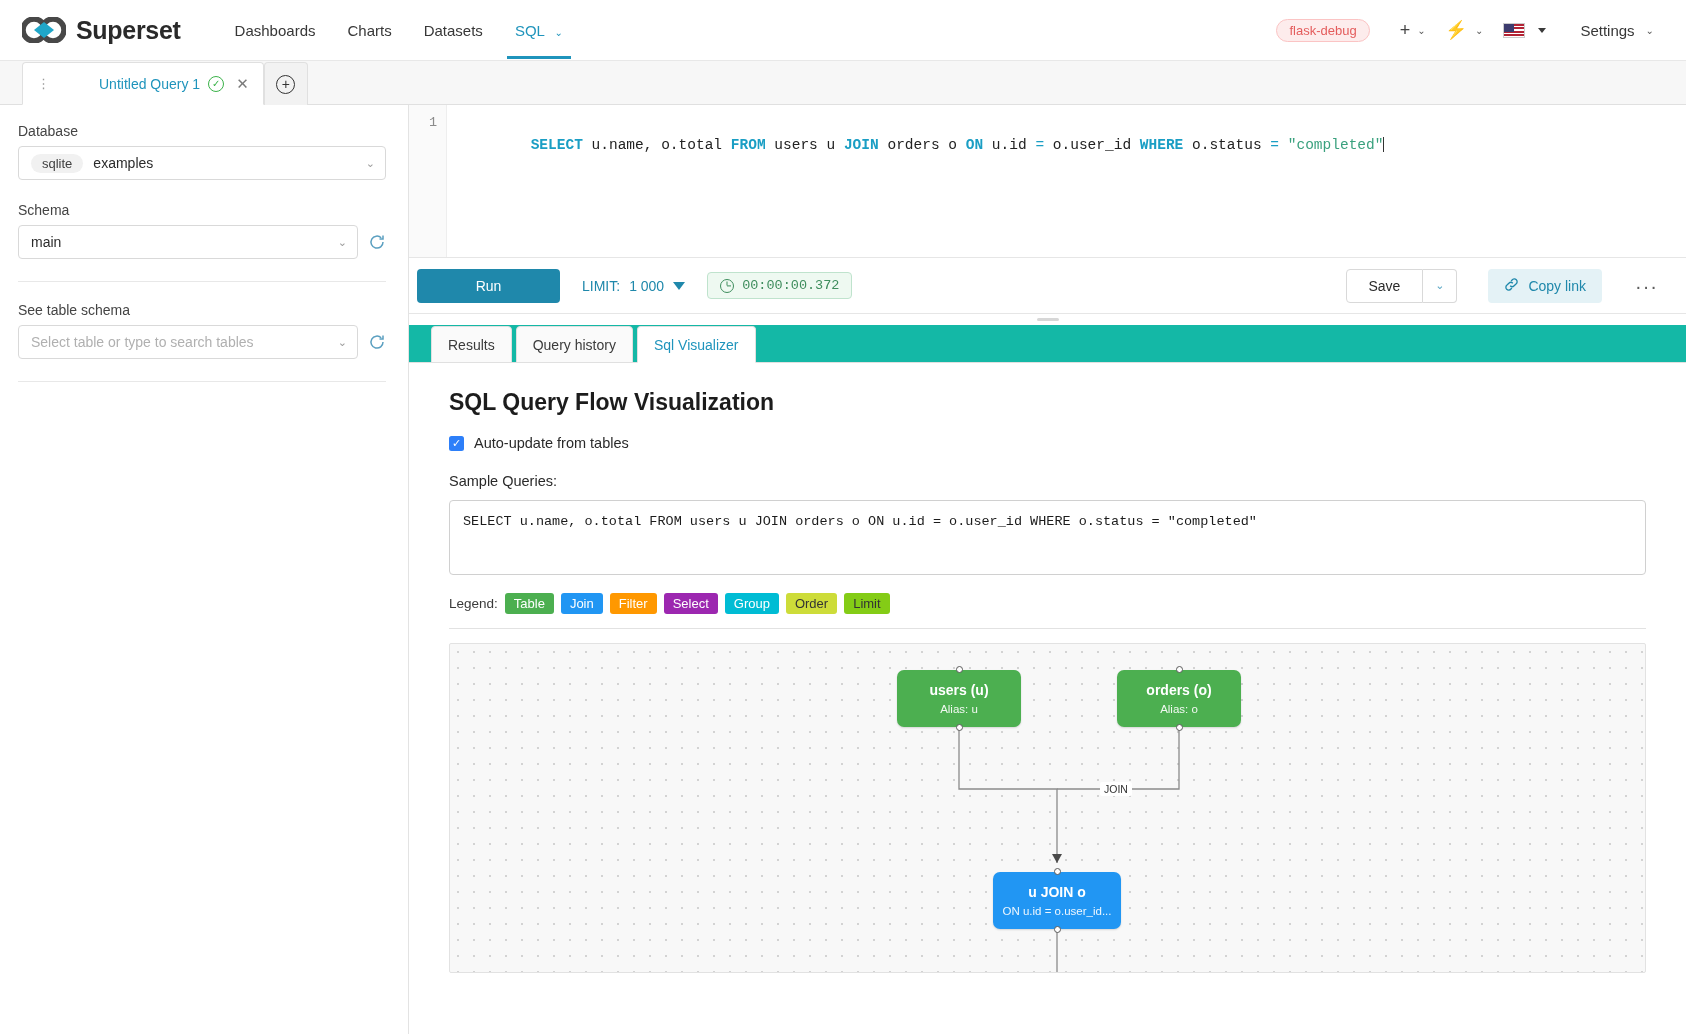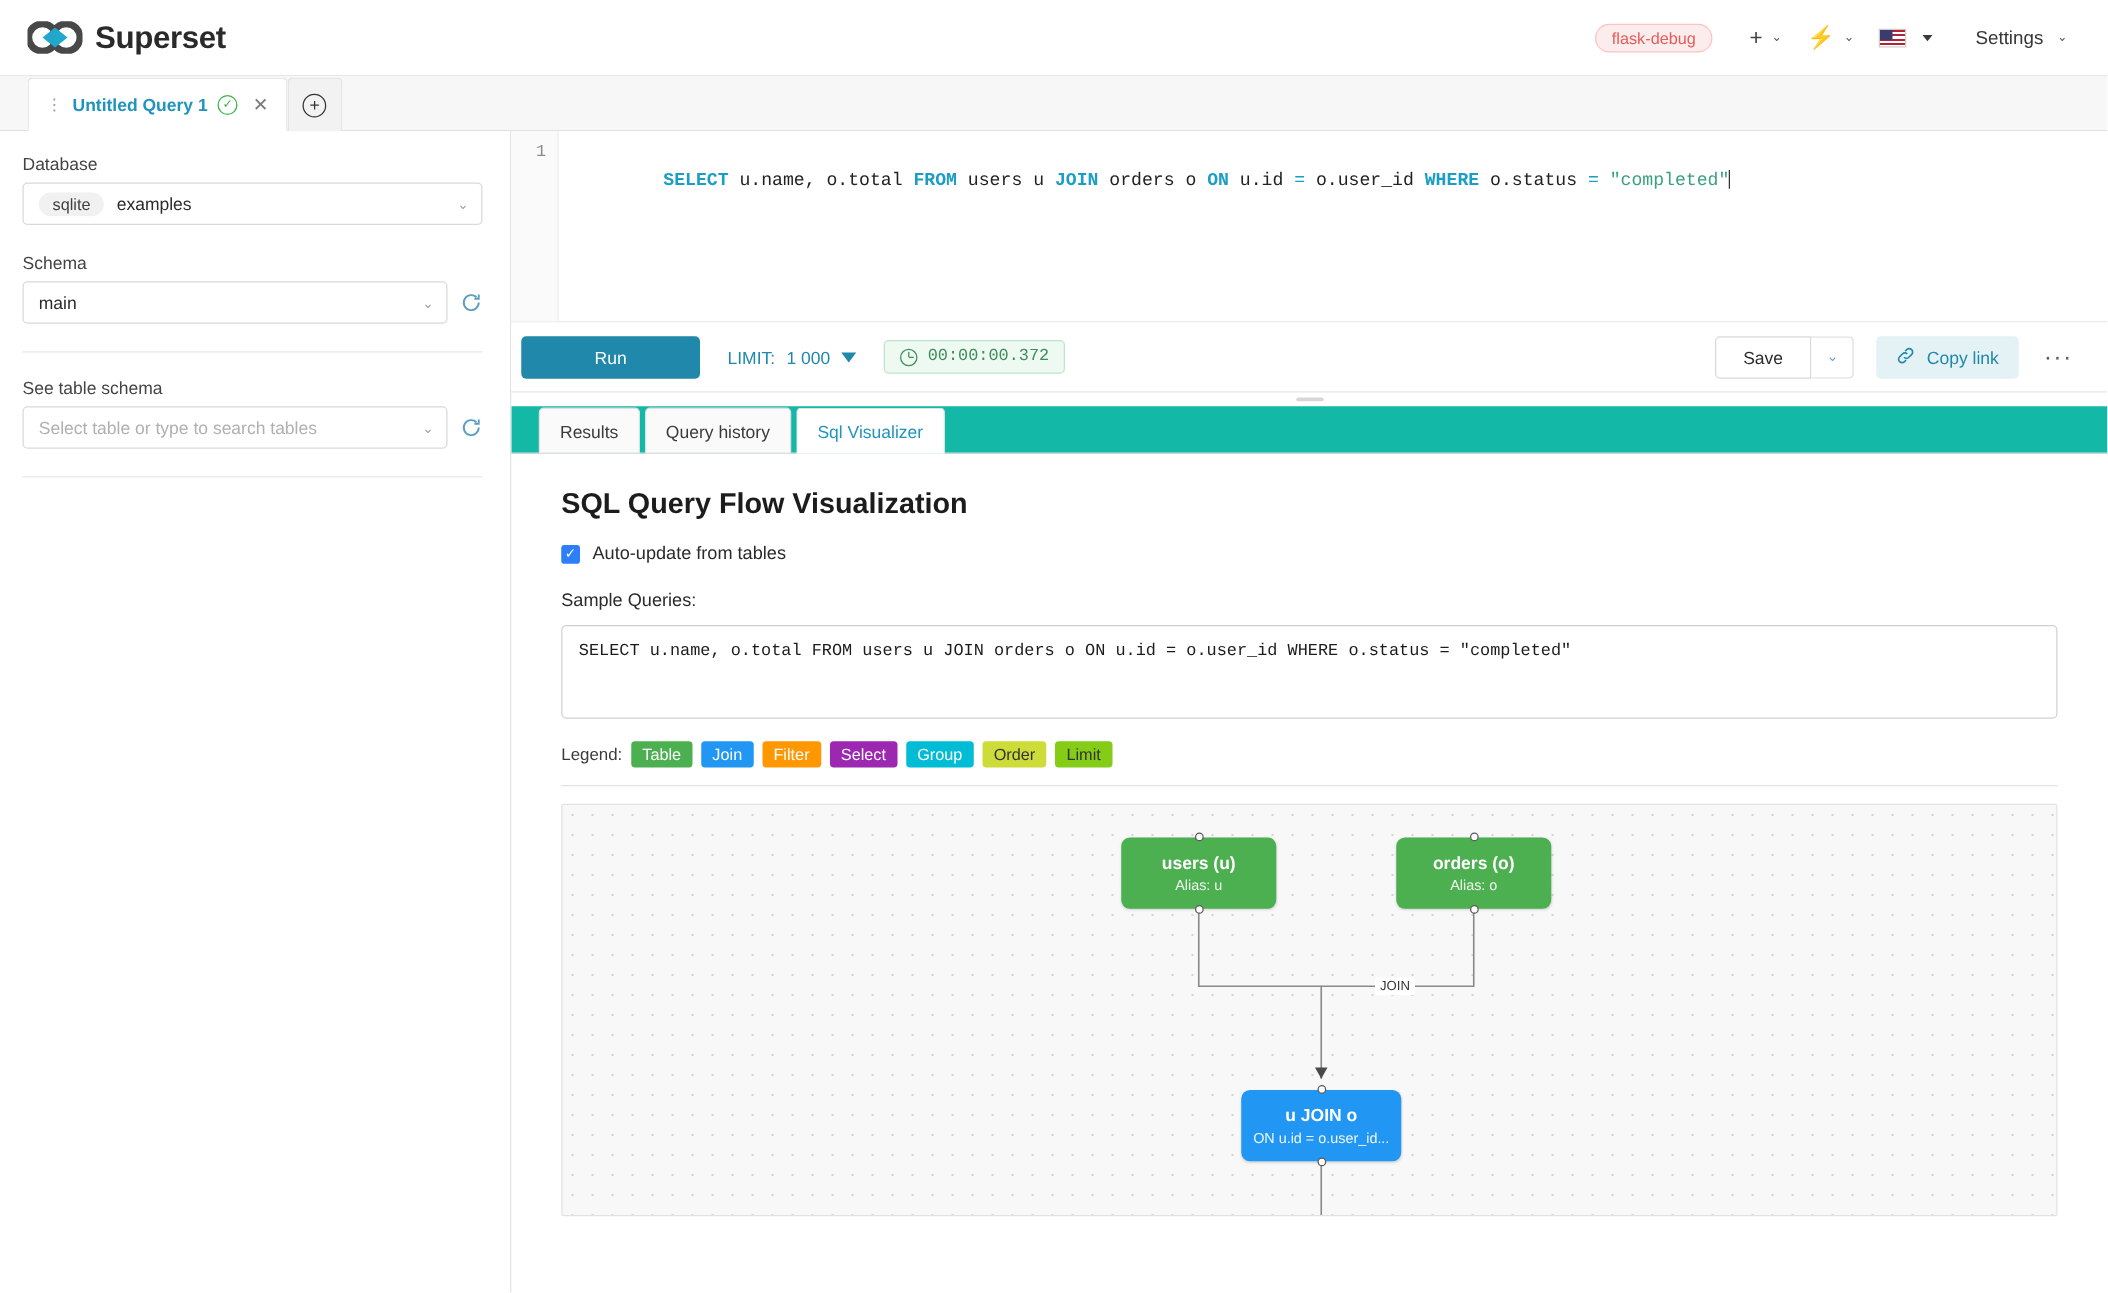--- a/index.html
+++ b/index.html
@@ -63,21 +63,21 @@
     height: 44px; background: #f7f7f7; border-bottom: 1px solid #e0e0e0;
     display: flex; align-items: flex-end; padding-left: 22px;
   }
   .qtab {
     height: 43px; display: flex; align-items: center; gap: 8px;
     background: #fff; border: 1px solid #e0e0e0; border-bottom: 1px solid #fff;
     border-radius: 4px 4px 0 0; padding: 0 14px; cursor: pointer;
     position: relative; top: 1px;
   }
   .qtab .dots { color: #9a9a9a; font-size: 13px; letter-spacing: 0; line-height: 10px; }
-  .qtab .qtab-label { color: #1f94bc; font-size: 14px; font-weight: 700; }
+  .qtab .qtab-label { color: #1f94bc; font-size: 14px; font-weight: 400; margin-left: 41px; }
   .check-circle {
     width: 16px; height: 16px; border: 1.6px solid #3bb34a; border-radius: 50%;
     display: inline-flex; align-items: center; justify-content: center;
     color: #3bb34a; font-size: 10px; line-height: 1;
   }
   .qtab-close { color: #7a7a7a; font-size: 15px; margin-left: 4px; cursor: pointer; }
   .qtab-add {
     width: 44px; height: 43px; display: flex; align-items: center; justify-content: center;
     background: #f2f2f2; border: 1px solid #e0e0e0; border-bottom: none;
     border-radius: 4px 4px 0 0; cursor: pointer; position: relative; top: 1px;
@@ -161,21 +161,21 @@
     width: 14px; height: 14px; border: 1.4px solid #3e8d5d; border-radius: 50%;
     position: relative; flex: 0 0 14px;
   }
   .clock:before, .clock:after {
     content:""; position:absolute; background:#3e8d5d; left:50%; top:50%;
     transform-origin: 0 0;
   }
   .clock:before { width:1.2px; height:4.5px; transform: translate(-0.5px,-4.5px); }
   .clock:after { width:3.6px; height:1.2px; transform: translate(0,-0.6px); }
 
-  .toolbar-right { margin-left: auto; display: flex; align-items: center; gap: 4px; }
+  .toolbar-right { margin-left: auto; display: flex; align-items: center; gap: 17px; }
   .save-group { display: flex; }
   .save-btn {
     border: 1px solid #d9d9d9; background: #fff; border-radius: 4px 0 0 4px;
     padding: 0 22px; height: 34px; font-size: 14px; cursor: pointer; color: #2b2b2b;
     font-family: "Liberation Sans", sans-serif;
   }
   .save-caret {
     border: 1px solid #d9d9d9; border-left: none; background: #fff; border-radius: 0 4px 4px 0;
     width: 34px; height: 34px; display: flex; align-items: center; justify-content: center;
     cursor: pointer; color: #5aa7c5; font-size: 11px;
@@ -262,20 +262,29 @@
 <div class="navbar">
   <div class="brand">
     <span class="brand-mark">
       <svg width="44" height="26" viewBox="0 0 44 26">
         <circle cx="12" cy="13" r="11" fill="none" stroke="#484848" stroke-width="5.5"></circle>
         <circle cx="31" cy="13" r="11" fill="none" stroke="#484848" stroke-width="5.5"></circle>
         <path d="M12 13 L22 5 L32 13 L22 21 Z" fill="#20a7c9"></path>
       </svg>
     </span>
     <span class="brand-text">Superset</span>
+  </div>
+  <div class="nav-links">
+    <div class="nav-link">Dashboards</div>
+    <div class="nav-link">Charts</div>
+    <div class="nav-link">Datasets</div>
+    <div class="nav-link active">
+      <span>SQL</span>
+      <span class="nav-caret">⌄</span>
+    </div>
   </div>
   <div class="nav-right">
     <span class="badge-debug">flask-debug</span>
     <div class="icon-btn">
       <span>+</span>
       <span class="mini-caret">⌄</span>
     </div>
     <div class="icon-btn">
       <span>⚡</span>
       <span class="mini-caret">⌄</span>

